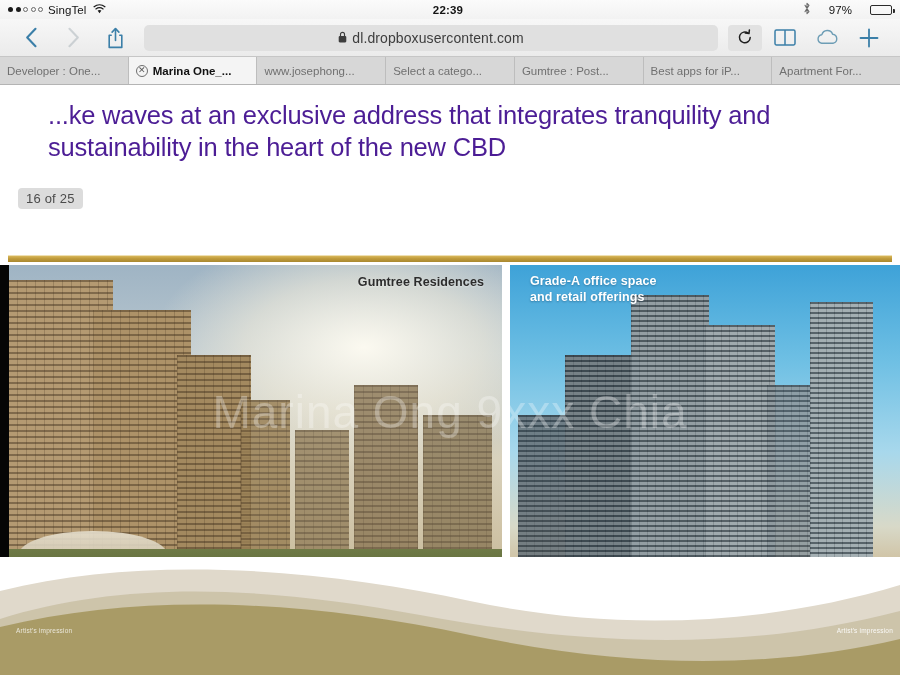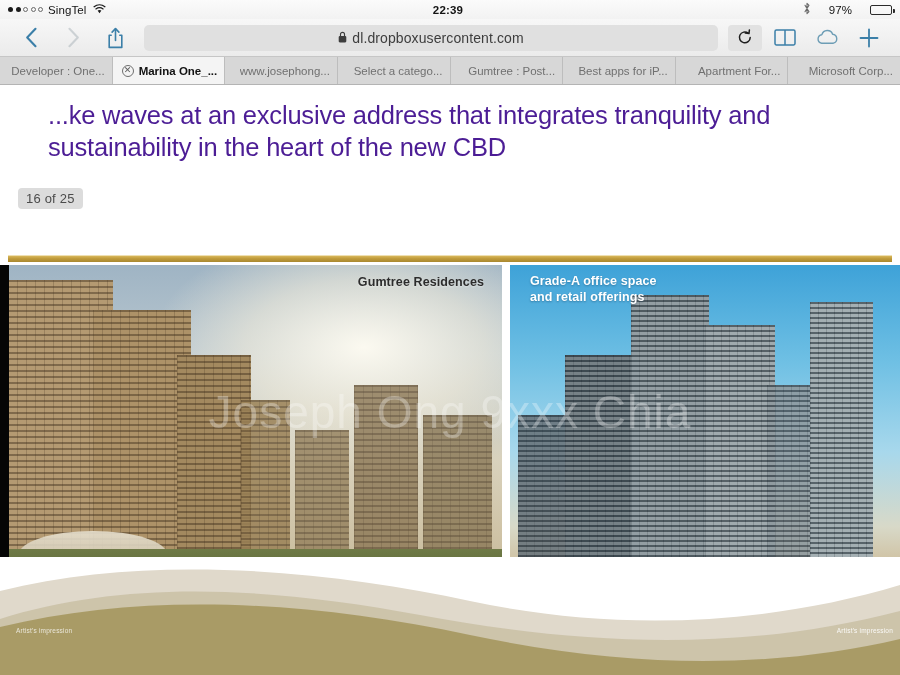--- a/index.html
+++ b/index.html
@@ -72,21 +72,21 @@
 
   
   .tab-bar {
     height:28px; width:900px;
     background:#d7d7d7;
     display:flex; align-items:stretch;
     border-bottom:1px solid #b4b4b4;
   }
   .tab {
     flex:1; min-width:0;
-    display:flex; align-items:center; justify-content:flex-end;
+    display:flex; align-items:center; justify-content:flex-start;
     gap:5px; padding:0 7px;
     font-size:11.5px; color:#707070;
     border-right:1px solid #bdbdbd;
     background:#d7d7d7;
     cursor:pointer; position:relative;
     overflow:hidden; white-space:nowrap;
   }
   .tab:last-child { border-right:none; }
   .tab.active {
     background:#f4f4f4; color:#111;
@@ -341,23 +341,20 @@
     </div>
     <div class="tab">
       <span class="tab-label">Gumtree : Post...</span>
     </div>
     <div class="tab">
       <span class="tab-label">Best apps for iP...</span>
     </div>
     <div class="tab">
       <span class="tab-label">Apartment For...</span>
     </div>
-    <div class="tab">
-      <span class="tab-label">Microsoft Corp...</span>
-    </div>
   </div>
 
 <div class="page">
 
   <div class="headline">...ke waves at an exclusive address that integrates tranquility and sustainability in the heart of the new CBD</div>
 
   <div class="page-badge">16 of 25</div>
 
   <div class="gold-rule"></div>
 
@@ -391,21 +388,21 @@
       <div class="tower-r" style="left:77%; width:16%; height:70%; background-color:#93a0a5;"></div>
       <div class="ph-ground-right"></div>
       <div class="cap-light">
         <div>Grade-A office space</div>
         <div>and retail offerings</div>
       </div>
       <div class="artist-note">Artist's impression</div>
     </div>
   </div>
 
-  <div class="watermark">Joseph Ong  9xxx Chia</div>
+  <div class="watermark">Marina Ong  9xxx Chia</div>
 
   <div class="footer-waves">
     <svg viewBox="0 0 900 118" preserveAspectRatio="none">
       <path d="M0,34 C150,-4 330,14 470,44 C610,74 760,70 900,28 L900,118 L0,118 Z" id="wave-light" fill="#e0d9cb"></path>
       <path d="M0,62 C120,24 260,28 420,58 C580,88 740,96 900,54 L900,118 L0,118 Z" id="wave-mid" opacity="0.85" fill="#c9bfa5"></path>
       <path d="M0,70 C140,36 300,42 470,78 C640,114 780,110 900,82 L900,118 L0,118 Z" id="wave-dark" opacity="0.9" fill="#a5975e"></path>
     </svg>
   </div>
 </div>
 

